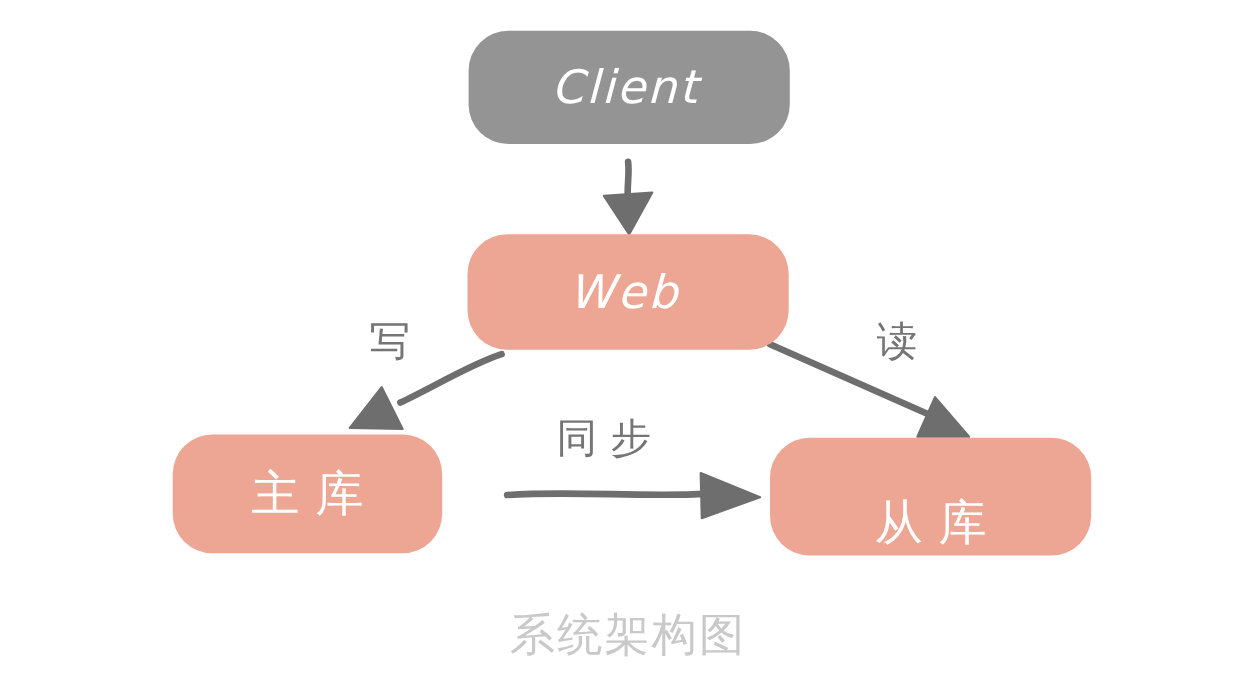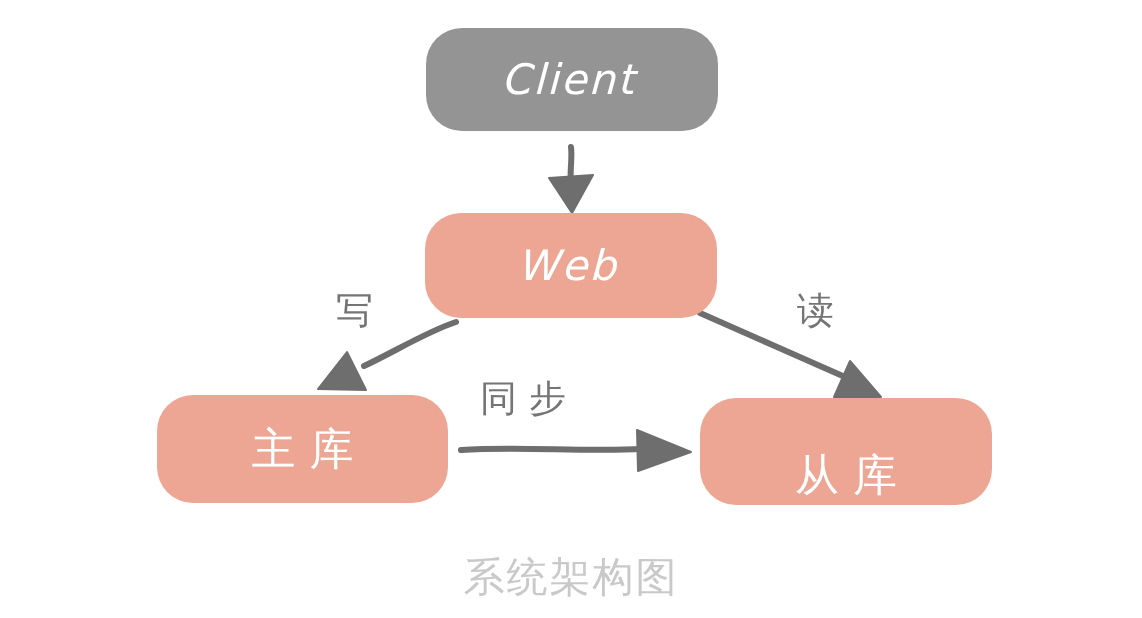--- a/index.html
+++ b/index.html
@@ -31,41 +31,41 @@
     display:flex;
     align-items:center;
     justify-content:center;
     border-radius:36px;
     color:var(--node-text);
   }
   .node-gray{background:var(--node-gray);}
   .node-salmon{background:var(--node-salmon);}
   .node-client{left:426px;top:28px;width:292px;height:103px;}
   .node-web{left:425px;top:213px;width:292px;height:105px;}
-  .node-master{left:157px;top:395px;width:291px;height:108px;}
+  .node-master{left:157px;top:395px;width:245px;height:108px;}
   .node-replica{left:700px;top:398px;width:292px;height:107px;align-items:flex-end;}
   .latin-label{
     font-size:42px;
     font-style:italic;
     letter-spacing:2px;
     transform:skewX(-4deg);
   }
   .cjk-label{
     font-size:44px;
     letter-spacing:14px;
     text-indent:14px; 
   }
   .edge-label{
     position:absolute;
     color:var(--edge-label);
     font-size:37px;
   }
   .label-write{left:336px;top:286px;}
   .label-read{left:797px;top:286px;}
-  .label-sync{left:480px;top:374px;letter-spacing:12px;}
+  .label-sync{left:506px;top:374px;letter-spacing:12px;}
   .caption{
     position:absolute;
     left:411px;top:550px;
     width:320px;
     text-align:center;
     color:var(--caption);
     font-size:41px;
     letter-spacing:2px;
   }
   .stroke{

